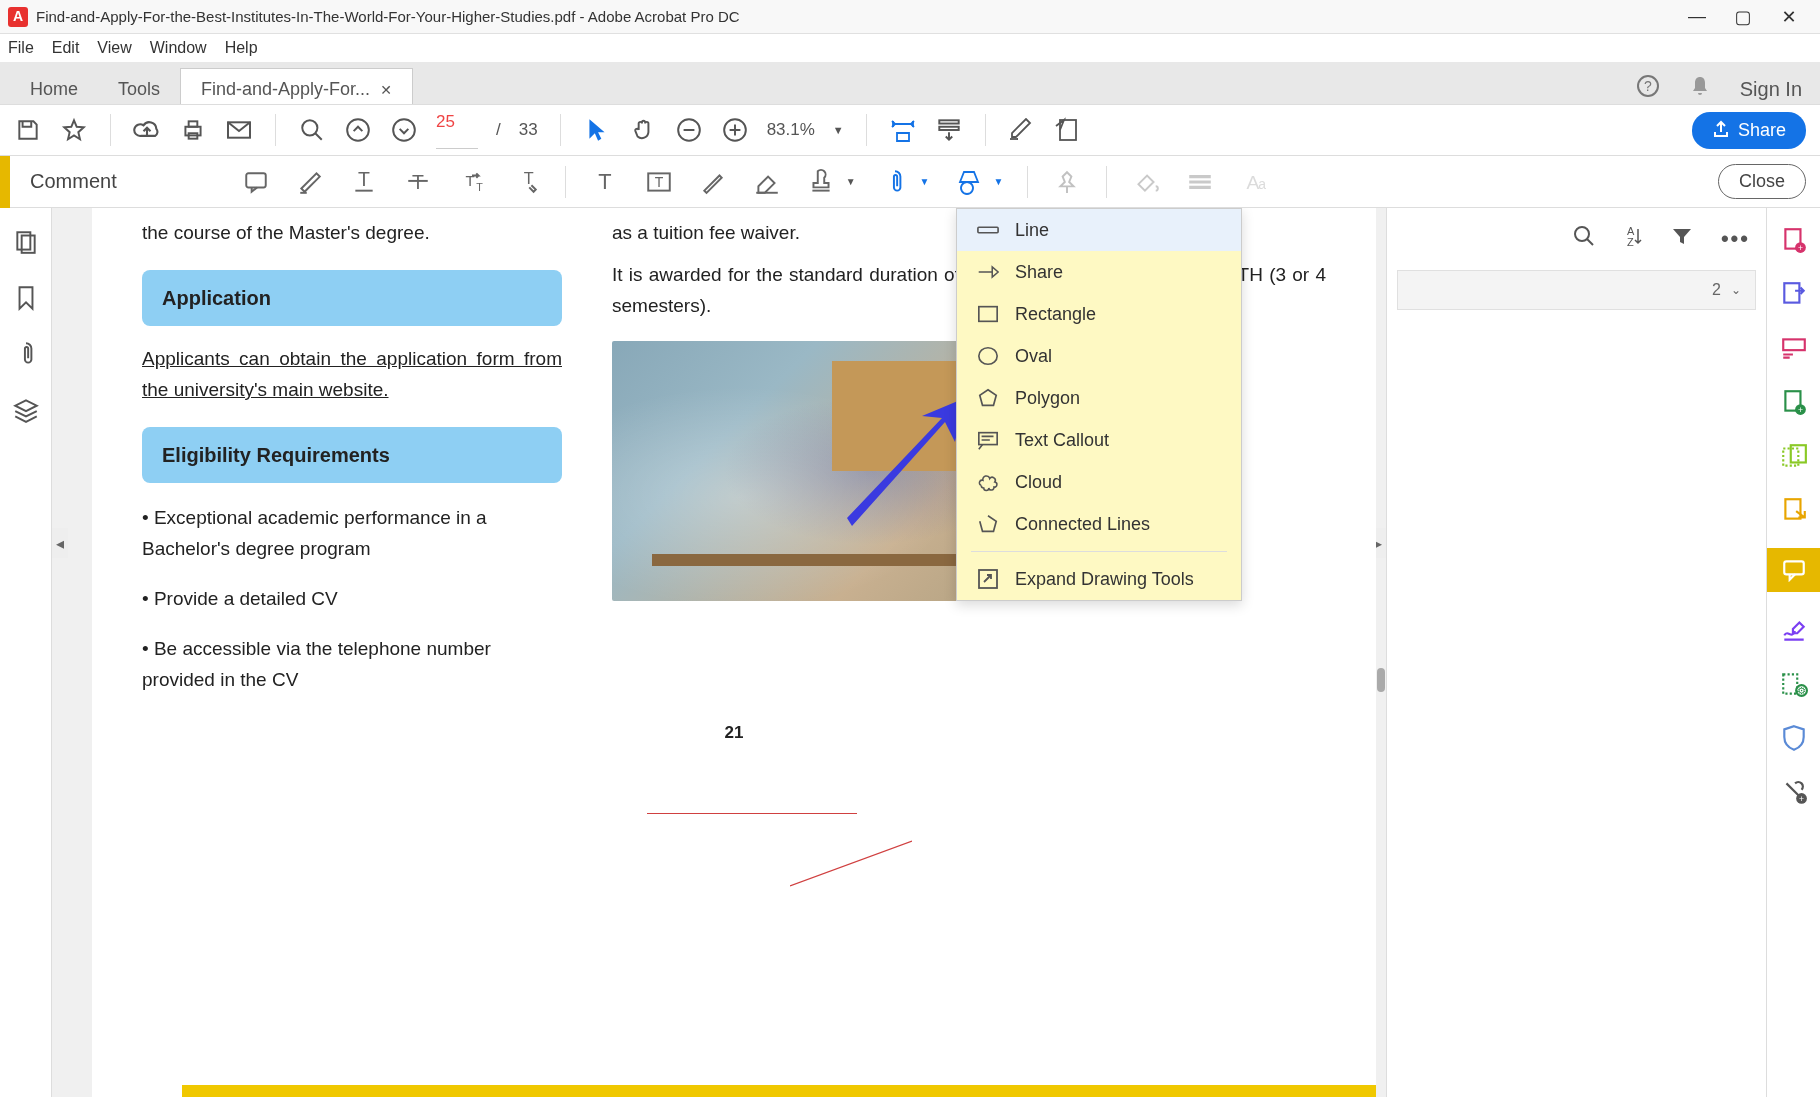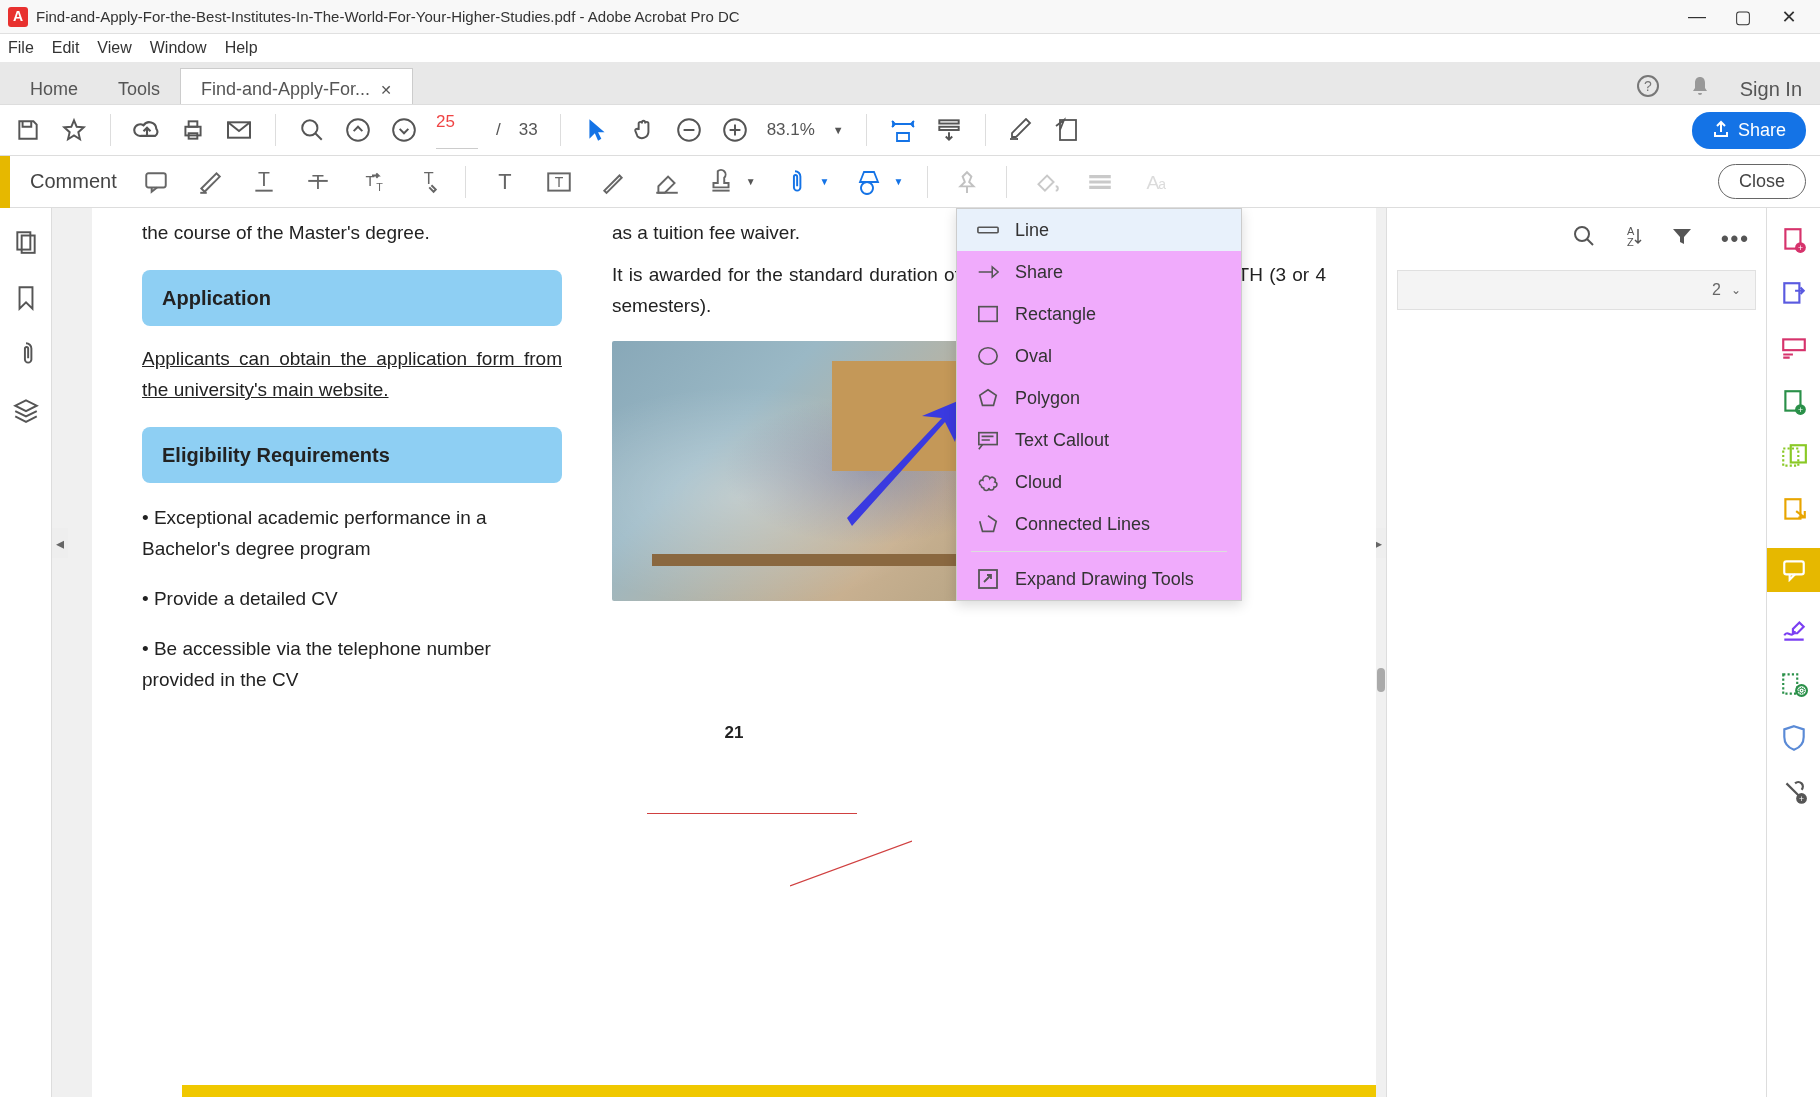--- a/index.html
+++ b/index.html
@@ -31,21 +31,21 @@
     .toolbar .tb-icon { width: 28px; height: 28px; display:flex; align-items:center; justify-content:center; color:#555; }
     .toolbar .tb-icon svg { stroke:#555; fill:none; stroke-width:1.8; }
     .toolbar .sep { width:1px; height:32px; background:#ddd; margin:0 4px; }
     .toolbar .page-input { width:42px; font-size:17px; border:none; border-bottom:1px solid #ccc; color:#ef4444; padding-bottom:16px;}
     .toolbar .page-total { font-size:17px; color:#555; }
     .toolbar .zoom { font-size:17px; color:#555; }
     .toolbar .share-btn { margin-left:auto; background:#1473e6; color:#fff; padding:8px 20px; border-radius:18px; font-size:18px; display:flex; gap:8px;}
 
     
     .comment-toolbar { height: 52px; border-bottom:1px solid #ddd; display:flex; align-items:center; padding: 0 14px; gap: 24px; position:relative; }
-    .comment-toolbar .comment-label { font-size:20px; color:#444; position:relative;}
+    .comment-toolbar .comment-label { font-size:20px; color:#444; margin-right:100px; position:relative;}
     .comment-indicator { position:absolute; left:0; top:0; width:10px; height:52px; background:#e6b800; }
     .comment-toolbar .ct-icon { width:30px; height:30px; display:flex; align-items:center; justify-content:center; color:#666; position:relative;}
     .comment-toolbar .ct-icon svg { stroke:#666; fill:none; stroke-width:1.8;}
     .comment-toolbar .ct-icon.clip, .comment-toolbar .ct-icon.shape { color:#1473e6;}
     .comment-toolbar .ct-icon.clip svg, .comment-toolbar .ct-icon.shape svg { stroke:#1473e6;}
     .comment-toolbar .drop-arrow { font-size:10px; color:#555; margin-left:-14px;}
     .comment-toolbar .sep { width:1px; height:32px; background:#ddd;}
     .comment-toolbar .close-btn { margin-left:auto; border:1.5px solid #666; border-radius:20px; padding:6px 20px; font-size:18px; color:#444;}
 
     
@@ -93,21 +93,21 @@
     .comments-panel .panel-header .hicon { color:#555; font-size:22px;}
     .comments-panel .panel-row { height:40px; background:#f4f4f4; border:1px solid #e0e0e0; margin:0 10px; display:flex; align-items:center; justify-content:flex-end; padding:0 14px; gap:10px; color:#666;}
 
     
     .right-rail { width: 54px; border-left:1px solid #ddd; display:flex; flex-direction:column; align-items:center; padding-top:16px; gap:22px;}
     .right-rail .rr-icon { width:32px; height:32px; display:flex; align-items:center; justify-content:center;}
     .right-rail .rr-icon.active { background:#e6b800; width:54px; height:44px;}
     .right-rail .rr-icon svg { fill:none; stroke-width:2;}
 
     
-    .shape-menu { position:absolute; left:864px; top:0; width:286px; background:#f0abfc; border:1px solid #ccc; box-shadow:0 4px 12px rgba(0,0,0,0.15); z-index:1000;}
+    .shape-menu { position:absolute; left:864px; top:0; width:286px; background:#fef9c3; border:1px solid #ccc; box-shadow:0 4px 12px rgba(0,0,0,0.15); z-index:1000;}
     .shape-menu .menu-item { display:flex; align-items:center; gap:16px; padding:10px 20px; font-size:18px; color:#333; cursor:pointer;}
     .shape-menu .menu-item.highlighted { background:#e8f1fb;}
     .shape-menu .menu-sep { height:1px; background:#ddd; margin:6px 14px;}
     .shape-menu .mi-icon { width:22px; height:22px; display:flex; align-items:center; justify-content:center;}
     .shape-menu .mi-icon svg { stroke:#555; fill:none; stroke-width:1.8;}
 
   </style>
 </head>
 <body>
 

